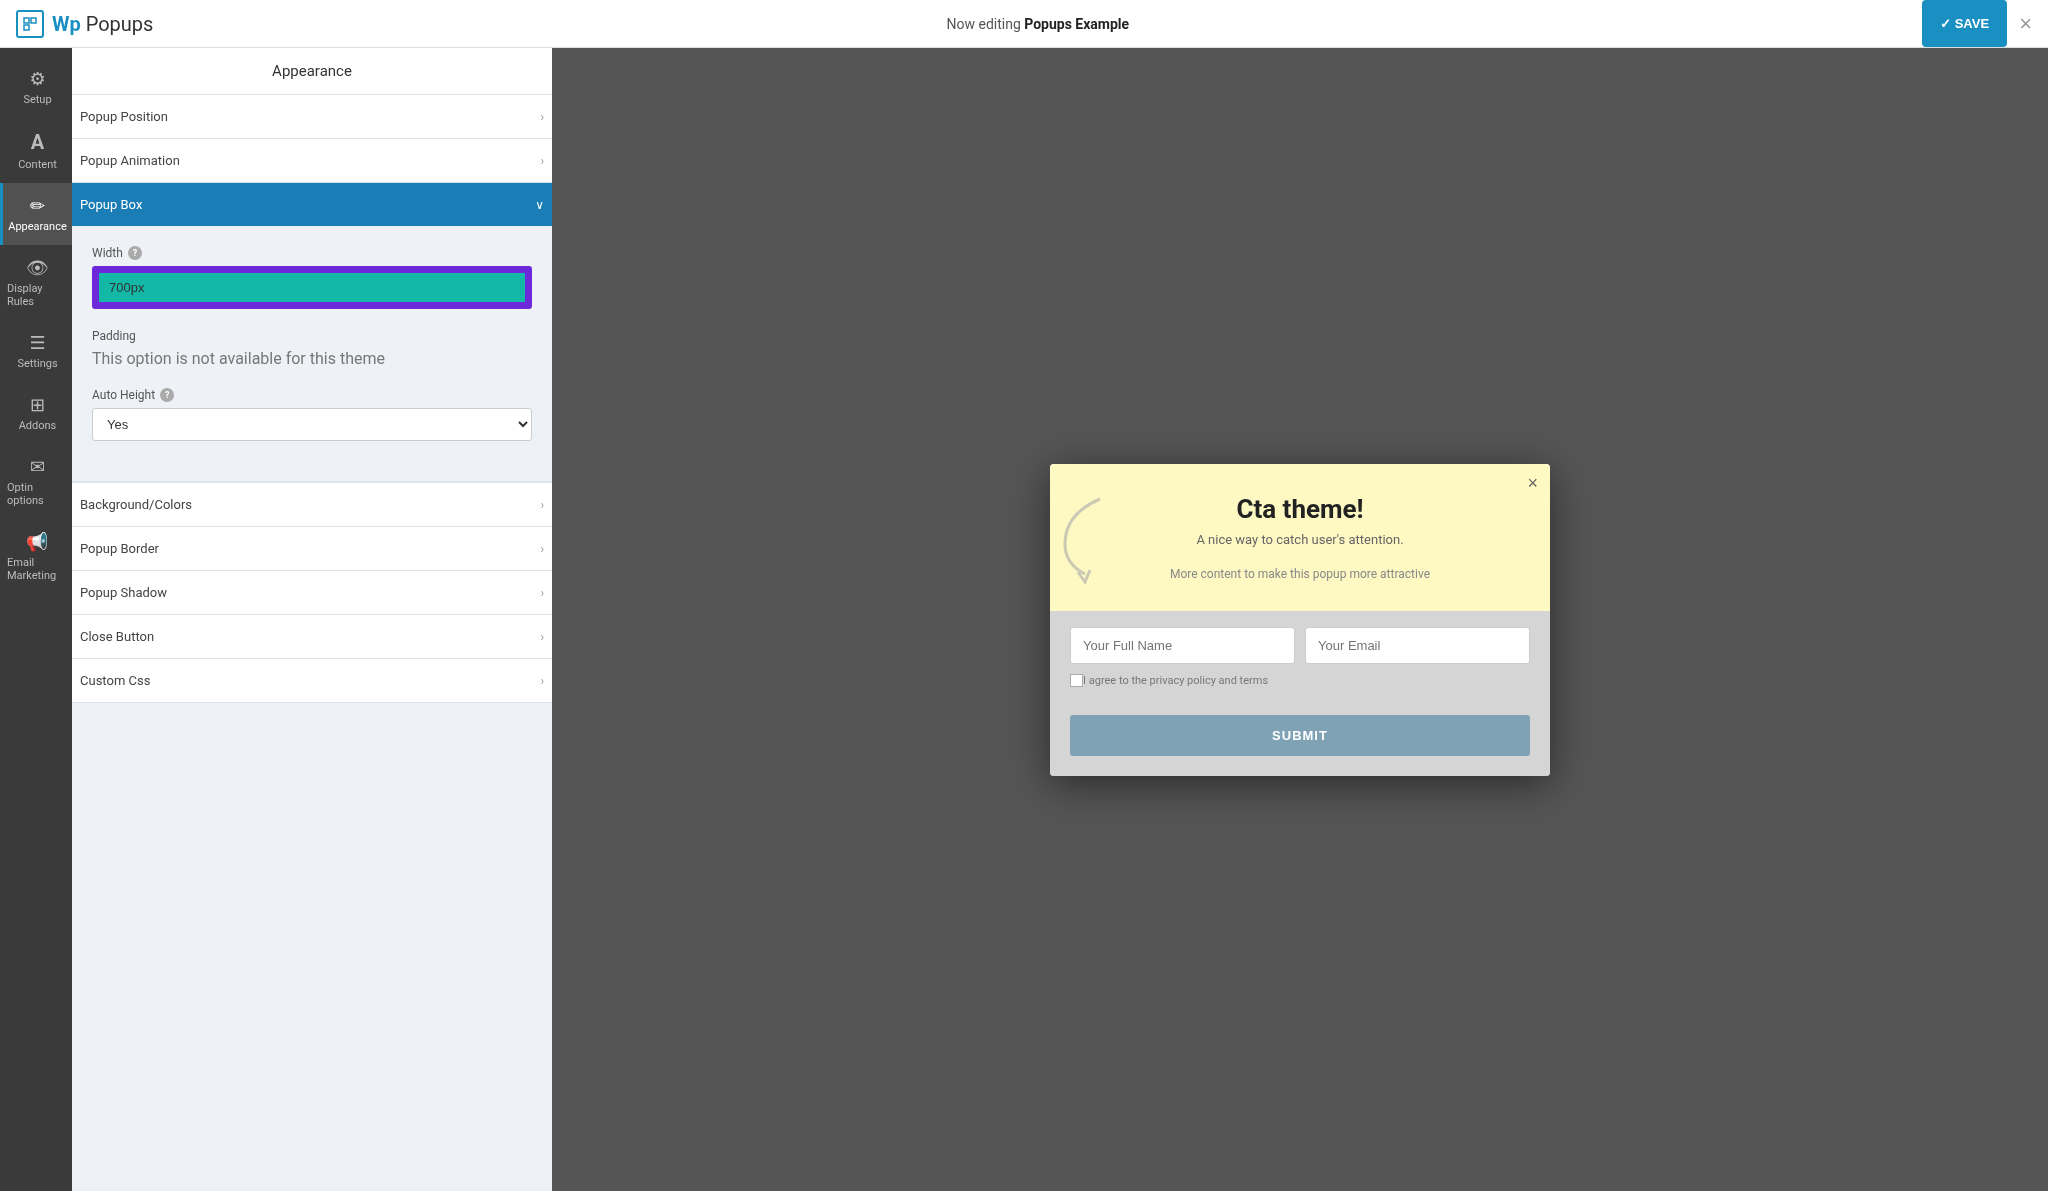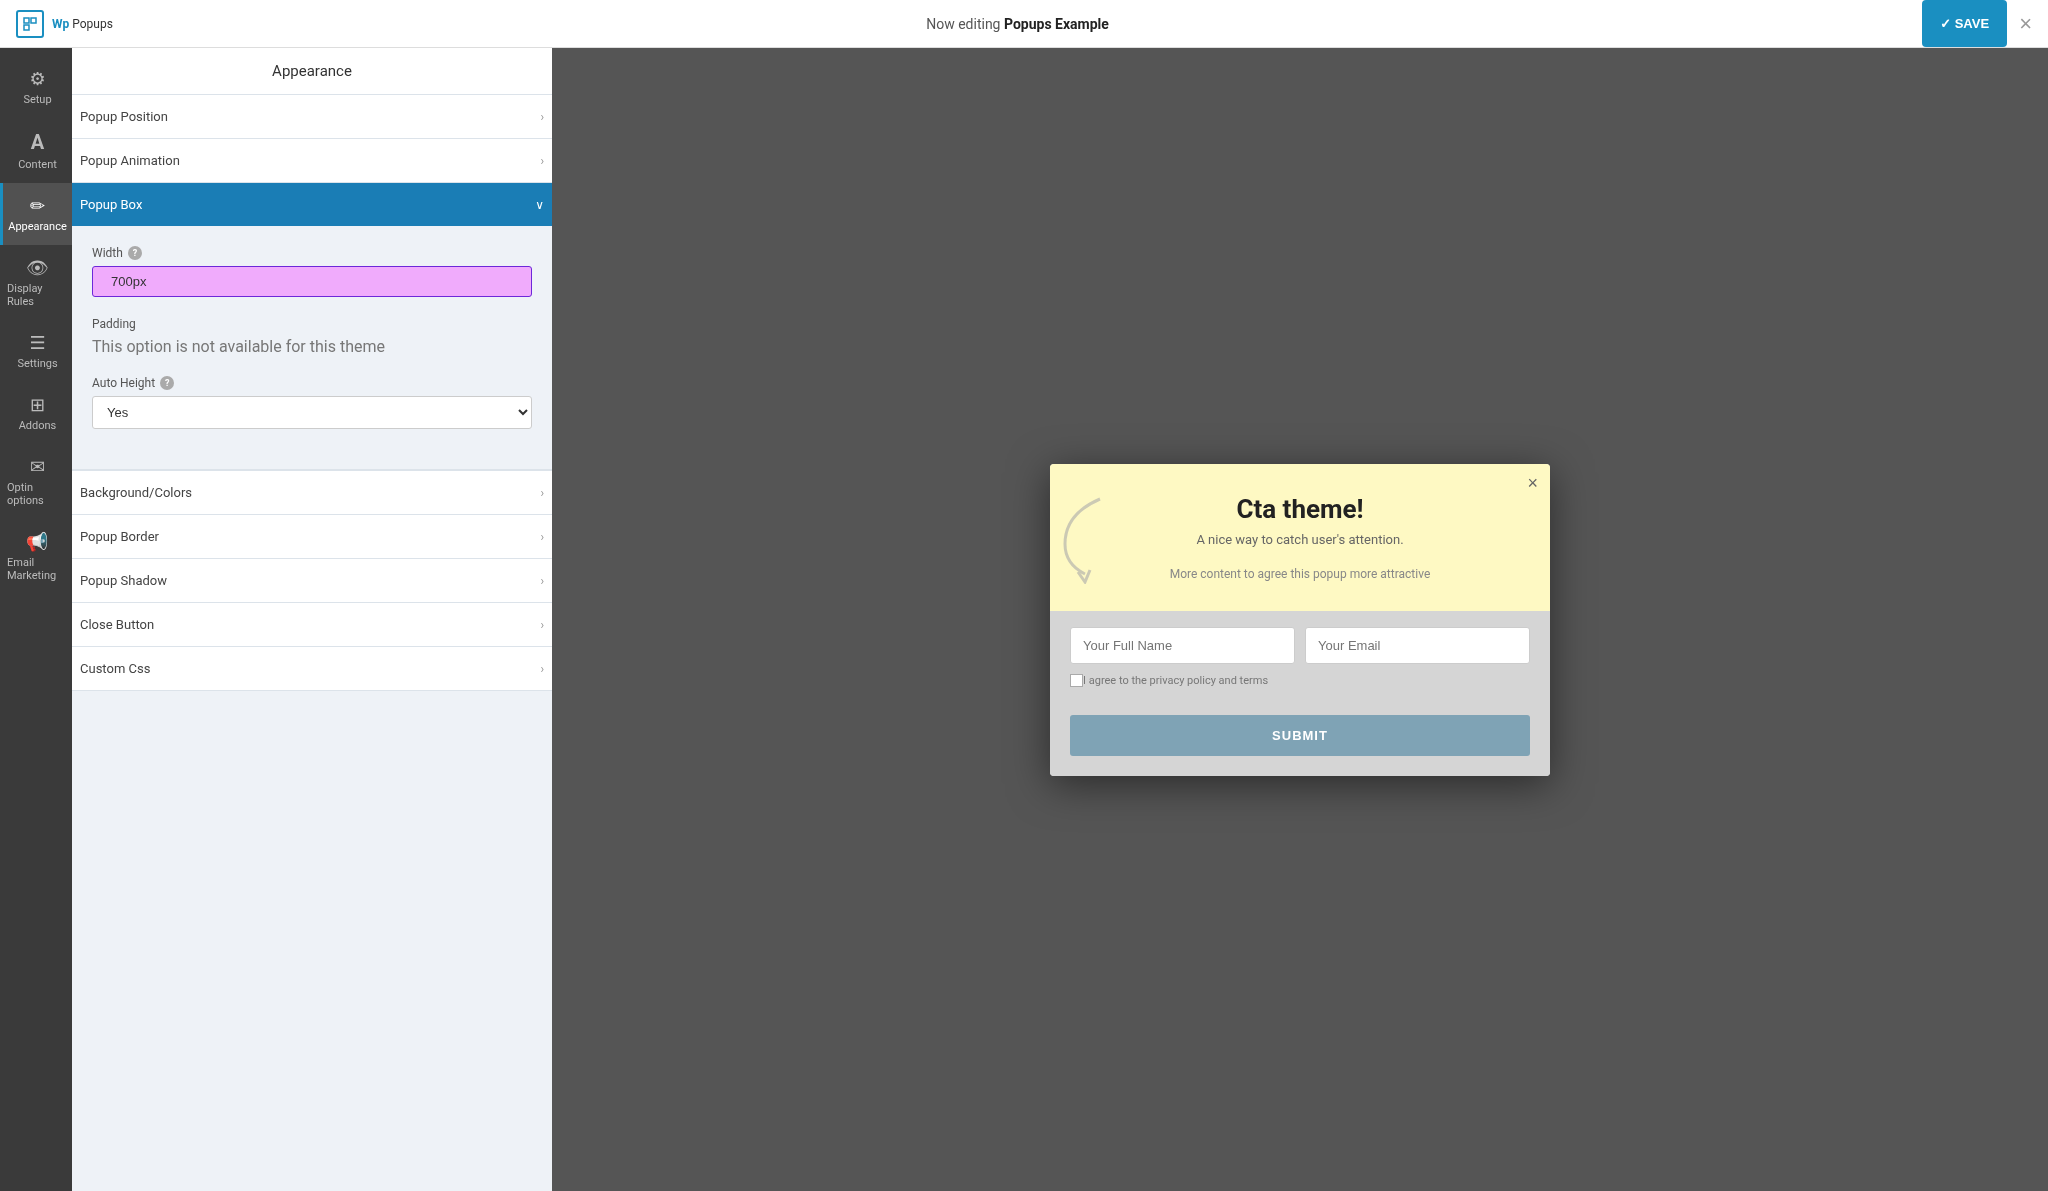--- a/index.html
+++ b/index.html
@@ -10,21 +10,21 @@
       display: flex; align-items: center; justify-content: space-between;
       height: 48px; background: #fff; border-bottom: 1px solid #ddd;
       padding: 0 16px; flex-shrink: 0; z-index: 10;
     }
     .logo-area { display: flex; align-items: center; gap: 8px; }
     .logo-icon {
       width: 28px; height: 28px; border: 2.5px solid #1a8fc1; border-radius: 3px;
       display: flex; align-items: center; justify-content: center;
     }
     .logo-icon svg { width: 14px; height: 14px; }
-    .logo-text { font-size: 12px; font-weight: 400; color: #333; }
+    .logo-text { font-size: 20px; font-weight: 400; color: #333; }
     .logo-text strong { font-weight: 700; color: #1a8fc1; }
     .header-title { font-size: 14px; color: #555; }
     .header-title strong { font-weight: 700; color: #222; }
     .header-actions { display: flex; align-items: center; gap: 12px; }
     .save-btn {
       background: #1a8fc1; color: #fff; border: none; border-radius: 4px;
       padding: 16px 18px; font-size: 13px; font-weight: 600; cursor: pointer;
       display: flex; align-items: center; gap: 6px;
     }
     .close-btn {
@@ -79,22 +79,22 @@
     .field-group { margin-bottom: 20px; }
     .field-label {
       font-size: 12px; color: #555; margin-bottom: 6px; display: flex; align-items: center; gap: 5px;
     }
     .help-icon {
       width: 14px; height: 14px; border-radius: 50%; background: #aaa;
       color: #fff; font-size: 9px; display: inline-flex; align-items: center; justify-content: center;
       font-weight: bold; cursor: help;
     }
     .text-input {
-      width: 100%; padding: 7px 18px; border: 1px solid #6d28d9; border-radius: 3px;
-      font-size: 13px; color: #333; background: #f0abfc;
+      width: 100%; padding: 7px 10px; border: 7px solid #6d28d9; border-radius: 3px;
+      font-size: 13px; color: #333; background: #14b8a6;
     }
     .note-text { font-size: 16px; color: #777; margin-top: 4px; }
 
     .select-input {
       width: 100%; padding: 7px 10px; border: 1px solid #ccc; border-radius: 3px;
       font-size: 13px; color: #333; background: #fff; appearance: auto; cursor: pointer;
     }
 
     
     .preview-area {
@@ -293,21 +293,21 @@
       <div class="popup-upper">
 
         <div class="popup-arrow-graphic">
           <svg width="55" height="90" viewBox="0 0 55 90" fill="none">
             <path d="M40 5 Q5 20 5 50 Q5 70 25 80" stroke="#aaa" stroke-width="3" fill="none"></path>
             <polyline points="18,78 25,88 30,76" stroke="#aaa" stroke-width="3" fill="none"></polyline>
           </svg>
         </div>
         <h2 class="popup-title">Cta theme!</h2>
         <p class="popup-subtitle">A nice way to catch user's attention.</p>
-        <p class="popup-body-text">More content to agree this popup more attractive</p>
+        <p class="popup-body-text">More content to make this popup more attractive</p>
       </div>
 
       <div class="popup-lower">
         <div class="popup-fields-row">
           <input class="popup-field" type="text" placeholder="Your Full Name" style="">
           <input class="popup-field" type="email" placeholder="Your Email" style="">
         </div>
         <div class="popup-checkbox-row">
           <div class="popup-checkbox"></div>
           <label class="popup-checkbox-label">I agree to the privacy policy and terms</label>

